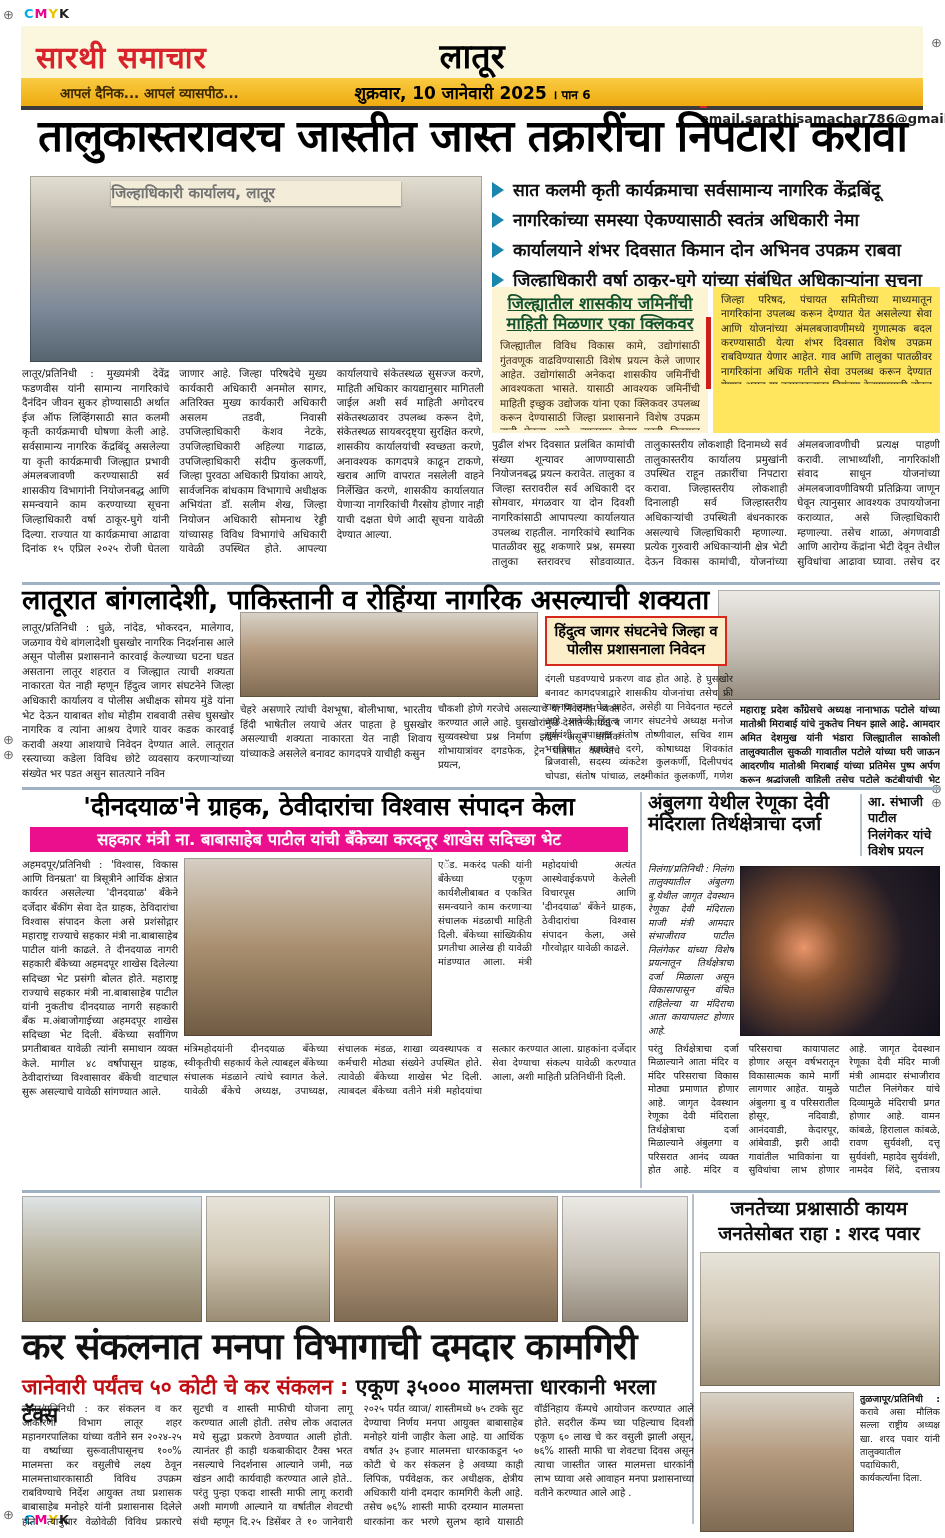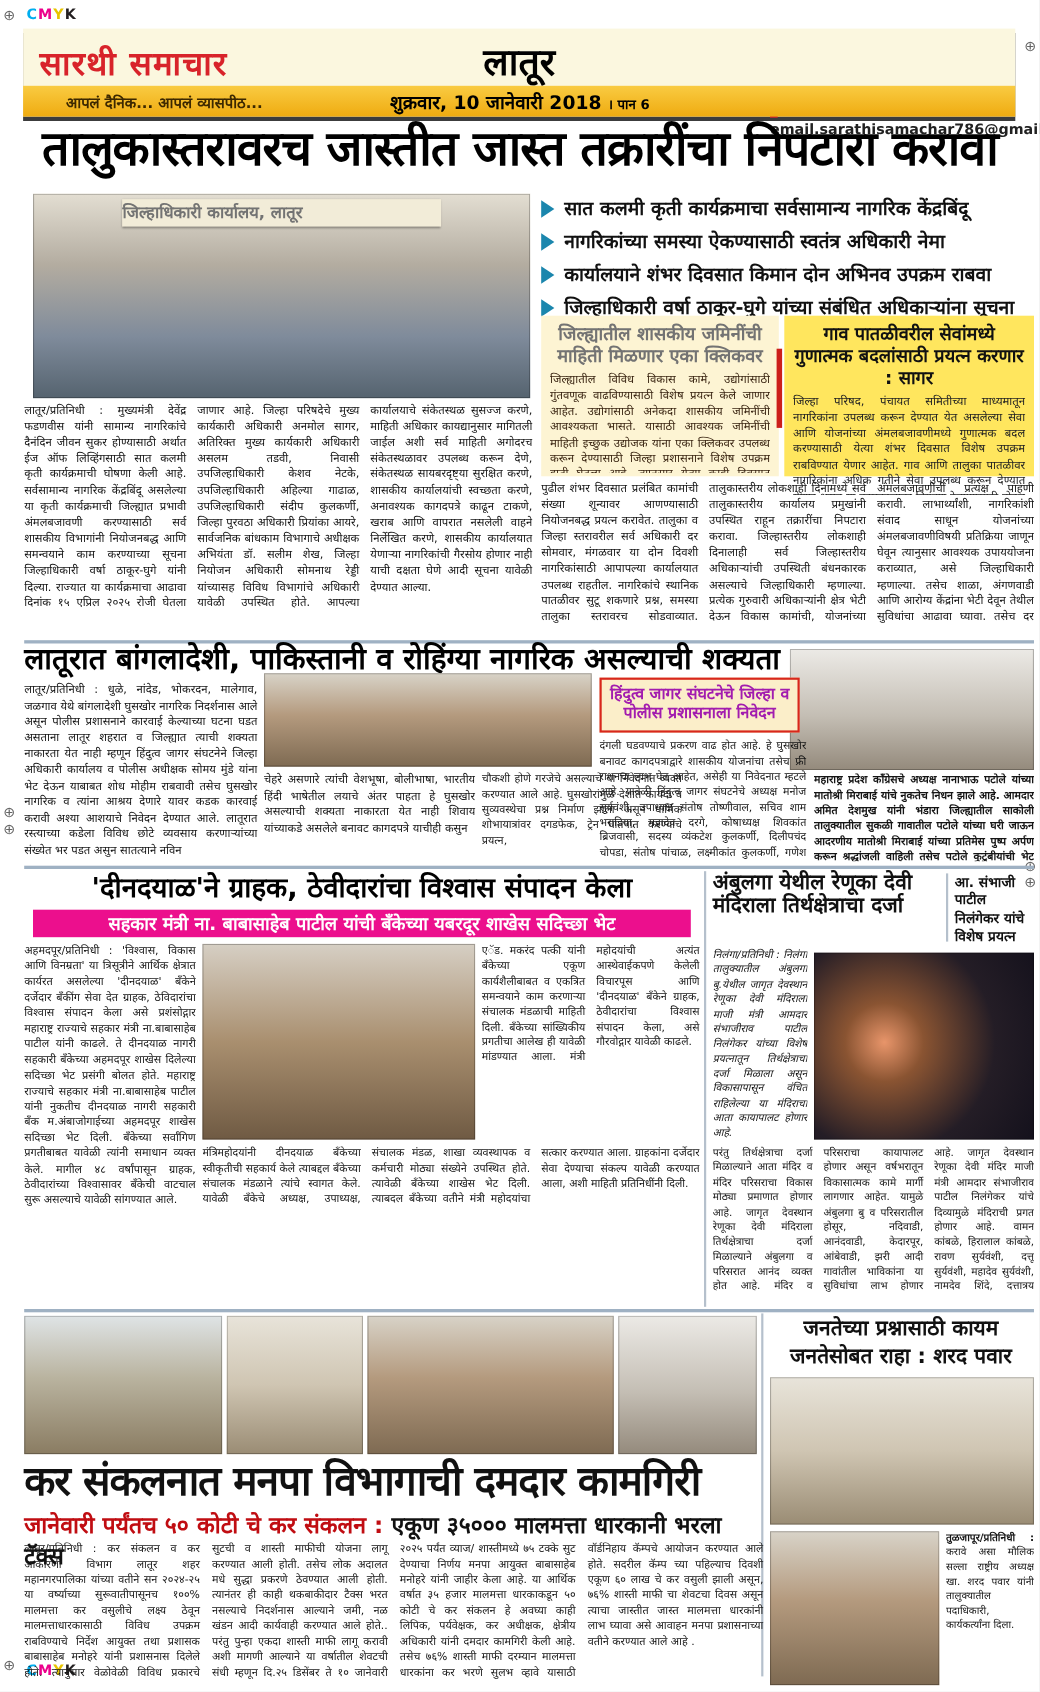--- a/index.html
+++ b/index.html
@@ -40,21 +40,21 @@
   .bullet-row{display:flex;align-items:flex-start;margin-bottom:8px;text-align:center;}
   .tri{width:0;height:0;border-left:12px solid #1b86ad;border-top:8px solid transparent;
        border-bottom:8px solid transparent;margin:2px 9px 0 0;flex:none;}
   .bullet-txt{font-size:17.5px;font-weight:bold;color:#111;line-height:1.25;}
   .banner{position:absolute;left:18%;top:5px;width:64%;height:25px;background:#f2ecd8;
           color:#737373;font-size:15px;font-weight:bold;line-height:25px;
           box-shadow:0 1px 2px rgba(0,0,0,.4);}
   .boxhead{font-weight:bold;text-align:center;line-height:1.22;font-size:16.5px;margin:2px 0 4px;}
   .box-body{font-size:10.4px;line-height:1.38;text-align:justify;overflow:hidden;}
   .h2{font-size:27px;font-weight:bold;color:#000;line-height:1.05;}
-  .orangebox{border:2.5px solid #d8271c;background:#fbeec9;color:#a21caf;font-weight:bold;
+  .orangebox{border:2.5px solid #d8271c;background:#fbeec9;color:#000000;font-weight:bold;
              font-size:14.5px;text-align:center;line-height:1.25;padding:4px 2px;}
   .h3{font-size:25px;font-weight:bold;color:#000;text-align:center;line-height:1.0;}
   .pink{background:#ec0f8d;color:#fff;font-size:16.5px;font-weight:bold;text-align:center;
         line-height:25px;}
   .h4{font-size:19px;font-weight:bold;line-height:1.12;}
   .kicker{font-size:12.5px;font-weight:bold;line-height:1.3;}
   .h5{font-size:19px;font-weight:bold;text-align:center;line-height:1.3;}
   .h6{font-size:37px;font-weight:bold;letter-spacing:-1px;line-height:1.05;}
   .sub6{font-size:21px;font-weight:bold;}
   .sub6 .red{color:#c00d12;}
@@ -86,21 +86,21 @@
   <div class="abs city">लातूर</div>
   <div class="abs contact" style="left:700px;top:34px;">
     <span class="cicon"></span><span>www.sarathisamachar.com</span>
   </div>
   <div class="abs contact" style="left:700px;top:52px;">
     <span class="cicon"></span><span>email.sarathisamachar786@gmail.com</span>
   </div>
   <div class="abs goldbar"></div>
   <div class="abs tagline">आपलं दैनिक... आपलं व्यासपीठ...</div>
   <div class="abs datebar">
-    <span>शुक्रवार, 10 जानेवारी 2018</span> <span class="pg">। पान 6</span>
+    <span>शुक्रवार, 10 जानेवारी 2025</span> <span class="pg">। पान 6</span>
   </div>
 
   <div class="abs h1">तालुकास्तरावरच जास्तीत जास्त तक्रारींचा निपटारा करावा</div>
 
   <div class="abs ph ph-room" style="left:30px;top:176px;width:452px;height:186px;">
     <div class="banner">जिल्हाधिकारी कार्यालय, लातूर</div>
   </div>
 
   <div class="abs" style="left:492px;top:180px;width:448px;">
     <div class="bullet-row">
@@ -115,26 +115,25 @@
         <span class="tri"></span>
         <span class="bullet-txt">कार्यालयाने शंभर दिवसात किमान दोन अभिनव उपक्रम राबवा</span>
       </div>
     <div class="bullet-row">
         <span class="tri"></span>
         <span class="bullet-txt">जिल्हाधिकारी वर्षा ठाकूर-घुगे यांच्या संबंधित अधिकाऱ्यांना सूचना</span>
       </div>
   </div>
 
   <div class="abs" style="left:492px;top:287px;width:216px;height:146px;background:#fdf4d3;padding:5px 8px;box-sizing:border-box;">
-    <div class="boxhead" style="color:#737373;">जिल्ह्यातील शासकीय जमिनींची माहिती मिळणार एका क्लिकवर</div>
+    <div class="boxhead" style="color:#14532d;text-decoration:underline;">जिल्ह्यातील शासकीय जमिनींची माहिती मिळणार एका क्लिकवर</div>
     <div class="box-body" style="color:#3a2512;height:92px;">जिल्ह्यातील विविध विकास कामे, उद्योगांसाठी गुंतवणूक वाढविण्यासाठी विशेष प्रयत्न केले जाणार आहेत. उद्योगांसाठी अनेकदा शासकीय जमिनींची आवश्यकता भासते. यासाठी आवश्यक जमिनींची माहिती इच्छुक उद्योजक यांना एका क्लिकवर उपलब्ध करून देण्यासाठी जिल्हा प्रशासनाने विशेष उपक्रम हाती घेतला आहे. त्यानुसार येत्या काही दिवसात जिल्ह्यातील शासकीय जमिनींची माहिती गुगल अर्थच्या माध्यमातून एका क्लिकवर उपलब्ध होणार आहे, असे जिल्हाधिकारी श्रीमती ठाकूर-घुगे म्हणाल्या.</div>
   </div>
   <div class="abs" style="left:706px;top:317px;width:5px;height:72px;background:#cc1f1a;"></div>
   <div class="abs" style="left:713px;top:287px;width:227px;height:146px;background:#ffe65e;padding:5px 8px;box-sizing:border-box;">
-    <div class="boxhead" style="color:#111;">गाव पातळीवरील सेवांमध्ये गुणात्मक बदलांसाठी प्रयत्न करणार : सागर</div>
     <div class="box-body" style="color:#222;height:92px;">जिल्हा परिषद, पंचायत समितीच्या माध्यमातून नागरिकांना उपलब्ध करून देण्यात येत असलेल्या सेवा आणि योजनांच्या अंमलबजावणीमध्ये गुणात्मक बदल करण्यासाठी येत्या शंभर दिवसात विशेष उपक्रम राबविण्यात येणार आहेत. गाव आणि तालुका पातळीवर नागरिकांना अधिक गतीने सेवा उपलब्ध करून देण्यात येणार असून या कामकाजावर नियंत्रण ठेवण्यासाठी नोडल अधिकारी नियुक्त करण्यात येतील, असे जिल्हा परिषदेचे मुख्य कार्यकारी अधिकारी अनमोल सागर यांनी सांगितले.</div>
   </div>
 
   <div class="abs news cols3" style="left:22px;top:366px;width:462px;height:214px;">लातूर/प्रतिनिधी : मुख्यमंत्री देवेंद्र फडणवीस यांनी सामान्य नागरिकांचे दैनंदिन जीवन सुकर होण्यासाठी अर्थात ईज ऑफ लिव्हिंगसाठी सात कलमी कृती कार्यक्रमाची घोषणा केली आहे. सर्वसामान्य नागरिक केंद्रबिंदू असलेल्या या कृती कार्यक्रमाची जिल्ह्यात प्रभावी अंमलबजावणी करण्यासाठी सर्व शासकीय विभागांनी नियोजनबद्ध आणि समन्वयाने काम करण्याच्या सूचना जिल्हाधिकारी वर्षा ठाकूर-घुगे यांनी दिल्या. राज्यात या कार्यक्रमाचा आढावा दिनांक १५ एप्रिल २०२५ रोजी घेतला जाणार आहे. जिल्हा परिषदेचे मुख्य कार्यकारी अधिकारी अनमोल सागर, अतिरिक्त मुख्य कार्यकारी अधिकारी असलम तडवी, निवासी उपजिल्हाधिकारी केशव नेटके, उपजिल्हाधिकारी अहिल्या गाढाळ, उपजिल्हाधिकारी संदीप कुलकर्णी, जिल्हा पुरवठा अधिकारी प्रियांका आयरे, सार्वजनिक बांधकाम विभागाचे अधीक्षक अभियंता डॉ. सलीम शेख, जिल्हा नियोजन अधिकारी सोमनाथ रेड्डी यांच्यासह विविध विभागांचे अधिकारी यावेळी उपस्थित होते. आपल्या कार्यालयाचे संकेतस्थळ सुसज्ज करणे, माहिती अधिकार कायद्यानुसार मागितली जाईल अशी सर्व माहिती अगोदरच संकेतस्थळावर उपलब्ध करून देणे, संकेतस्थळ सायबरदृष्ट्या सुरक्षित करणे, शासकीय कार्यालयांची स्वच्छता करणे, अनावश्यक कागदपत्रे काढून टाकणे, खराब आणि वापरात नसलेली वाहने निर्लेखित करणे, शासकीय कार्यालयात येणाऱ्या नागरिकांची गैरसोय होणार नाही याची दक्षता घेणे आदी सूचना यावेळी देण्यात आल्या.</div>
   <div class="abs news cols3" style="left:492px;top:437px;width:448px;height:143px;">पुढील शंभर दिवसात प्रलंबित कामांची संख्या शून्यावर आणण्यासाठी नियोजनबद्ध प्रयत्न करावेत. तालुका व जिल्हा स्तरावरील सर्व अधिकारी दर सोमवार, मंगळवार या दोन दिवशी नागरिकांसाठी आपापल्या कार्यालयात उपलब्ध राहतील. नागरिकांचे स्थानिक पातळीवर सुटू शकणारे प्रश्न, समस्या तालुका स्तरावरच सोडवाव्यात. तालुकास्तरीय लोकशाही दिनामध्ये सर्व तालुकास्तरीय कार्यालय प्रमुखांनी उपस्थित राहून तक्रारींचा निपटारा करावा. जिल्हास्तरीय लोकशाही दिनालाही सर्व जिल्हास्तरीय अधिकाऱ्यांची उपस्थिती बंधनकारक असल्याचे जिल्हाधिकारी म्हणाल्या. प्रत्येक गुरुवारी अधिकाऱ्यांनी क्षेत्र भेटी देऊन विकास कामांची, योजनांच्या अंमलबजावणीची प्रत्यक्ष पाहणी करावी. लाभार्थ्यांशी, नागरिकांशी संवाद साधून योजनांच्या अंमलबजावणीविषयी प्रतिक्रिया जाणून घेवून त्यानुसार आवश्यक उपाययोजना कराव्यात, असे जिल्हाधिकारी म्हणाल्या. तसेच शाळा, अंगणवाडी आणि आरोग्य केंद्रांना भेटी देवून तेथील सुविधांचा आढावा घ्यावा. तसेच दर शुक्रवारी शासकीय कार्यालयांमध्ये स्वच्छता मोहीम राबवून निरुपयोगी साहित्य, कागदपत्रांची विल्हेवाट लावावी, असे त्यांनी सांगितले. निवासी उपजिल्हाधिकारी केशव नेटके यांनी सात कलमी कृती कार्यक्रमाविषयी शंभर दिवसांच्या नियोजनाबाबत यावेळी माहिती दिली. लातूर शहर महानगरपालिकेमार्फत करण्यात आलेल्या नियोजनाचे उपायुक्त डॉ. पंजाबराव खानसोळे यांनी सादरीकरण केले.</div>
 
   <div class="abs rule-h" style="left:22px;top:582px;width:918px;height:3px;"></div>
 
   <div class="abs h2" style="left:22px;top:586px;width:690px;">लातूरात बांगलादेशी, पाकिस्तानी व रोहिंग्या नागरिक असल्याची शक्यता</div>
   <div class="abs ph ph-light" style="left:718px;top:590px;width:222px;height:110px;"></div>
@@ -144,21 +143,21 @@
   <div class="abs orangebox" style="left:545px;top:616px;width:182px;height:50px;box-sizing:border-box;">हिंदुत्व जागर संघटनेचे जिल्हा व पोलीस प्रशासनाला निवेदन</div>
   <div class="abs news" style="left:545px;top:672px;width:188px;height:111px;font-size:9.8px;">दंगली घडवण्याचे प्रकरण वाढ होत आहे. हे घुसखोर बनावट कागदपत्राद्वारे शासकीय योजनांचा तसेच फ्री राशनचा लाभ घेत आहेत, असेही या निवेदनात म्हटले आहे. यावेळी हिंदुत्व जागर संघटनेचे अध्यक्ष मनोज सुर्यवंशी, उपाध्यक्ष संतोष तोष्णीवाल, सचिव शाम भराडिया, महादेव दरगे, कोषाध्यक्ष शिवकांत ब्रिजवासी, सदस्य व्यंकटेश कुलकर्णी, दिलीपचंद चोपडा, संतोष पांचाळ, लक्ष्मीकांत कुलकर्णी, गणेश पाटील, कन्हैय्यालाल जंत्रे उपस्थित होते.</div>
   <div class="abs news" style="left:240px;top:702px;width:192px;height:81px;">चेहरे असणारे त्यांची वेशभूषा, बोलीभाषा, भारतीय हिंदी भाषेतील लयाचे अंतर पाहता हे घुसखोर असल्याची शक्यता नाकारता येत नाही शिवाय यांच्याकडे असलेले बनावट कागदपत्रे याचीही कसुन</div>
   <div class="abs news" style="left:438px;top:702px;width:182px;height:81px;font-size:9.9px;">चौकशी होणे गरजेचे असल्याचे या निवेदनात व्यक्त करण्यात आले आहे. घुसखोरांमुळे देशात कायदा व सुव्यवस्थेचा प्रश्न निर्माण झाला असून धार्मिक शोभायात्रांवर दगडफेक, ट्रेन घातपात करण्याचे प्रयत्न,</div>
   <div class="abs news" style="left:740px;top:703px;width:200px;height:80px;font-size:9.8px;font-weight:bold;">महाराष्ट्र प्रदेश काँग्रेसचे अध्यक्ष नानाभाऊ पटोले यांच्या मातोश्री मिराबाई यांचे नुकतेच निधन झाले आहे. आमदार अमित देशमुख यांनी भंडारा जिल्ह्यातील साकोली तालुक्यातील सुकळी गावातील पटोले यांच्या घरी जाऊन आदरणीय मातोश्री मिराबाई यांच्या प्रतिमेस पुष्प अर्पण करून श्रद्धांजली वाहिली तसेच पटोले कुटुंबीयांची भेट घेऊन सांत्वन करुन त्यांना धीर दिला.</div>
 
   <div class="abs rule-h" style="left:22px;top:787px;width:918px;height:3px;"></div>
   <div class="abs rule-v" style="left:640px;top:792px;width:2px;height:396px;"></div>
 
   <div class="abs h3" style="left:22px;top:794px;width:614px;">'दीनदयाळ'ने ग्राहक, ठेवीदारांचा विश्वास संपादन केला</div>
-  <div class="abs pink" style="left:30px;top:827px;width:598px;height:25px;">सहकार मंत्री ना. बाबासाहेब पाटील यांची बँकेच्या यबरदूर शाखेस सदिच्छा भेट</div>
+  <div class="abs pink" style="left:30px;top:827px;width:598px;height:25px;">सहकार मंत्री ना. बाबासाहेब पाटील यांची बँकेच्या करदनूर शाखेस सदिच्छा भेट</div>
   <div class="abs news" style="left:22px;top:858px;width:156px;height:330px;font-size:10px;">अहमदपूर/प्रतिनिधी : 'विश्वास, विकास आणि विनम्रता' या त्रिसूत्रीने आर्थिक क्षेत्रात कार्यरत असलेल्या 'दीनदयाळ' बँकेने दर्जेदार बँकींग सेवा देत ग्राहक, ठेविदारांचा विश्वास संपादन केला असे प्रशंसोद्गार महाराष्ट्र राज्याचे सहकार मंत्री ना.बाबासाहेब पाटील यांनी काढले. ते दीनदयाळ नागरी सहकारी बँकेच्या अहमदपूर शाखेस दिलेल्या सदिच्छा भेट प्रसंगी बोलत होते.  महाराष्ट्र राज्याचे सहकार मंत्री ना.बाबासाहेब पाटील यांनी नुकतीच दीनदयाळ नागरी सहकारी बँक म.अंबाजोगाईच्या अहमदपूर शाखेस सदिच्छा भेट दिली. बँकेच्या सर्वांगिण प्रगतीबाबत यावेळी त्यांनी समाधान व्यक्त केले. मागील ४८ वर्षांपासून ग्राहक, ठेवीदारांच्या विश्वासावर बँकेची वाटचाल सुरू असल्याचे यावेळी सांगण्यात आले.</div>
   <div class="abs ph ph-bank" style="left:184px;top:858px;width:248px;height:178px;"></div>
   <div class="abs news cols2" style="left:438px;top:858px;width:198px;height:178px;font-size:9.8px;">एॅड. मकरंद पत्की यांनी बँकेच्या एकूण कार्यशैलीबाबत व एकत्रित समन्वयाने काम करणाऱ्या संचालक मंडळाची माहिती दिली. बँकेच्या सांख्यिकीय प्रगतीचा आलेख ही यावेळी मांडण्यात आला. मंत्री महोदयांची अत्यंत आस्थेवाईकपणे केलेली विचारपूस आणि 'दीनदयाळ' बँकेने ग्राहक, ठेवीदारांचा विश्वास संपादन केला, असे गौरवोद्गार यावेळी काढले.</div>
   <div class="abs news cols3" style="left:184px;top:1042px;width:452px;height:146px;font-size:9.8px;">मंत्रिमहोदयांनी दीनदयाळ बँकेच्या स्वीकृतीची सहकार्य केले त्याबद्दल बँकेच्या संचालक मंडळाने त्यांचे स्वागत केले. यावेळी बँकेचे अध्यक्ष, उपाध्यक्ष, संचालक मंडळ, शाखा व्यवस्थापक व कर्मचारी मोठ्या संख्येने उपस्थित होते. त्यावेळी बँकेच्या शाखेस भेट दिली. त्याबदल बँकेच्या वतीने मंत्री महोदयांचा सत्कार करण्यात आला. ग्राहकांना दर्जेदार सेवा देण्याचा संकल्प यावेळी करण्यात आला, अशी माहिती प्रतिनिधींनी दिली.</div>
 
   <div class="abs h4" style="left:648px;top:792px;width:208px;">अंबुलगा येथील रेणूका देवी मंदिराला तिर्थक्षेत्राचा दर्जा</div>
   <div class="abs rule-v" style="left:860px;top:794px;width:2px;height:62px;"></div>
   <div class="abs kicker" style="left:868px;top:794px;width:72px;">आ. संभाजी पाटील निलंगेकर यांचे विशेष प्रयत्न</div>
   <div class="abs news" style="left:648px;top:862px;width:86px;height:174px;font-size:9.5px;font-style:italic;">निलंगा/प्रतिनिधी : निलंगा तालुक्यातील अंबुलगा बु.येथील जागृत देवस्थान रेणूका देवी मंदिराला माजी मंत्री आमदार संभाजीराव पाटील निलंगेकर यांच्या विशेष प्रयत्नातून तिर्थक्षेत्राचा दर्जा मिळाला असून विकासापासून वंचित राहिलेल्या या मंदिराचा आता कायापालट होणार आहे.</div>
   <div class="abs ph ph-night" style="left:740px;top:866px;width:200px;height:170px;"></div>

